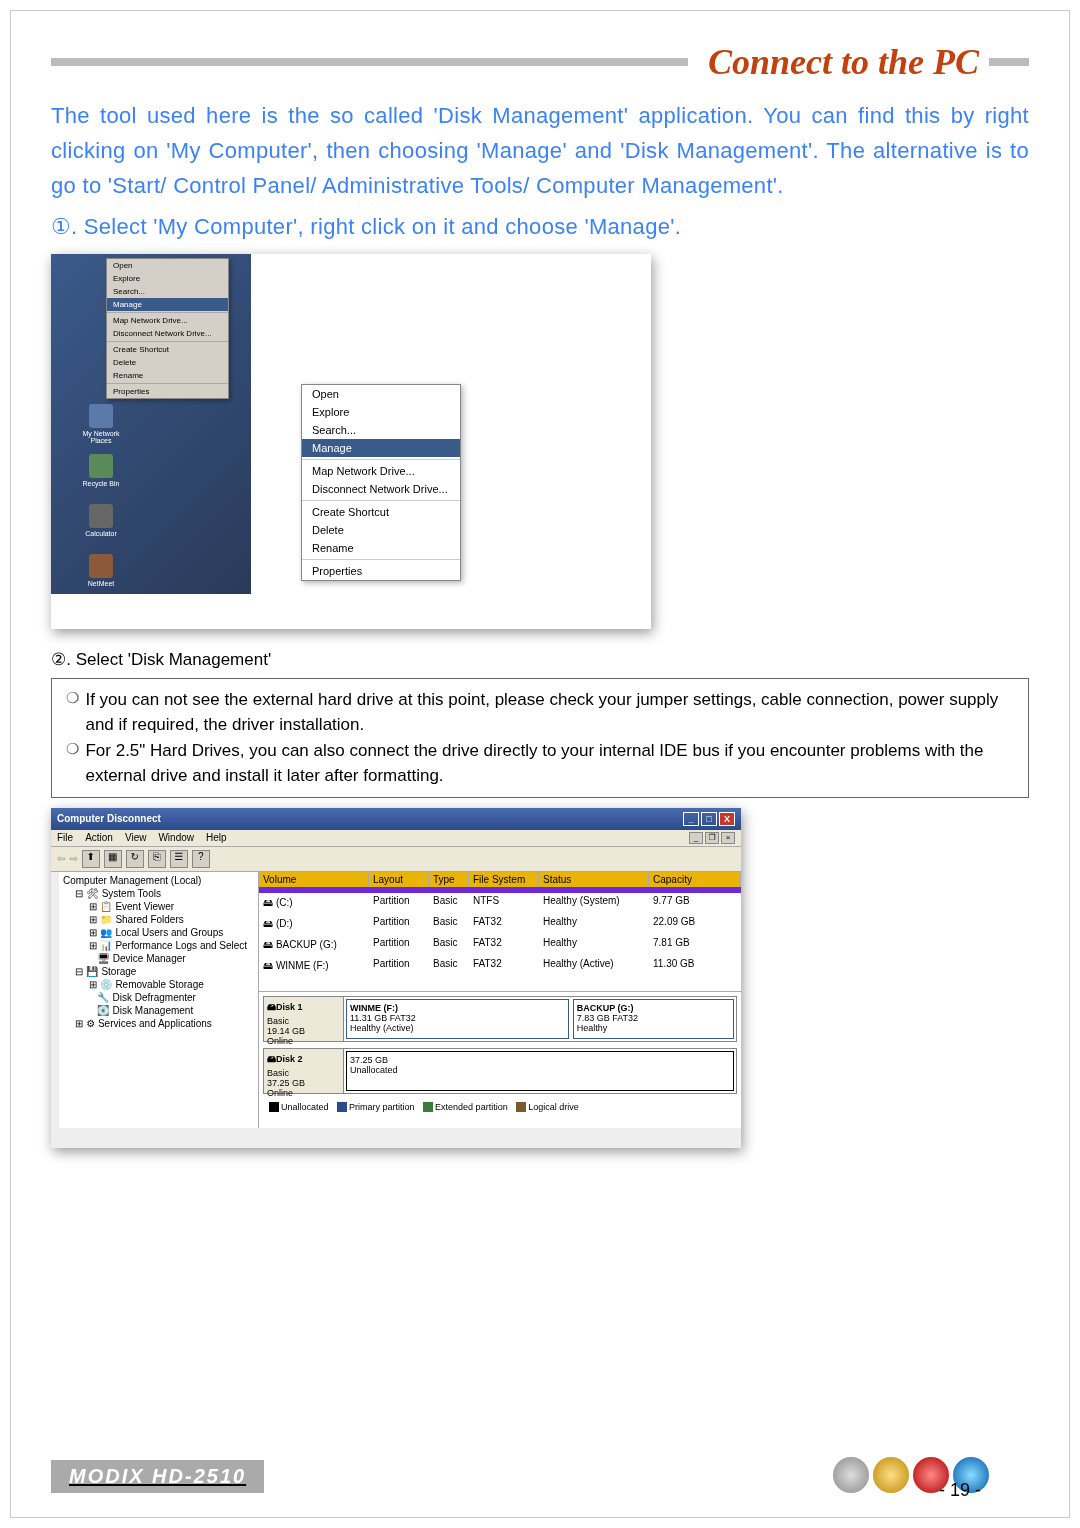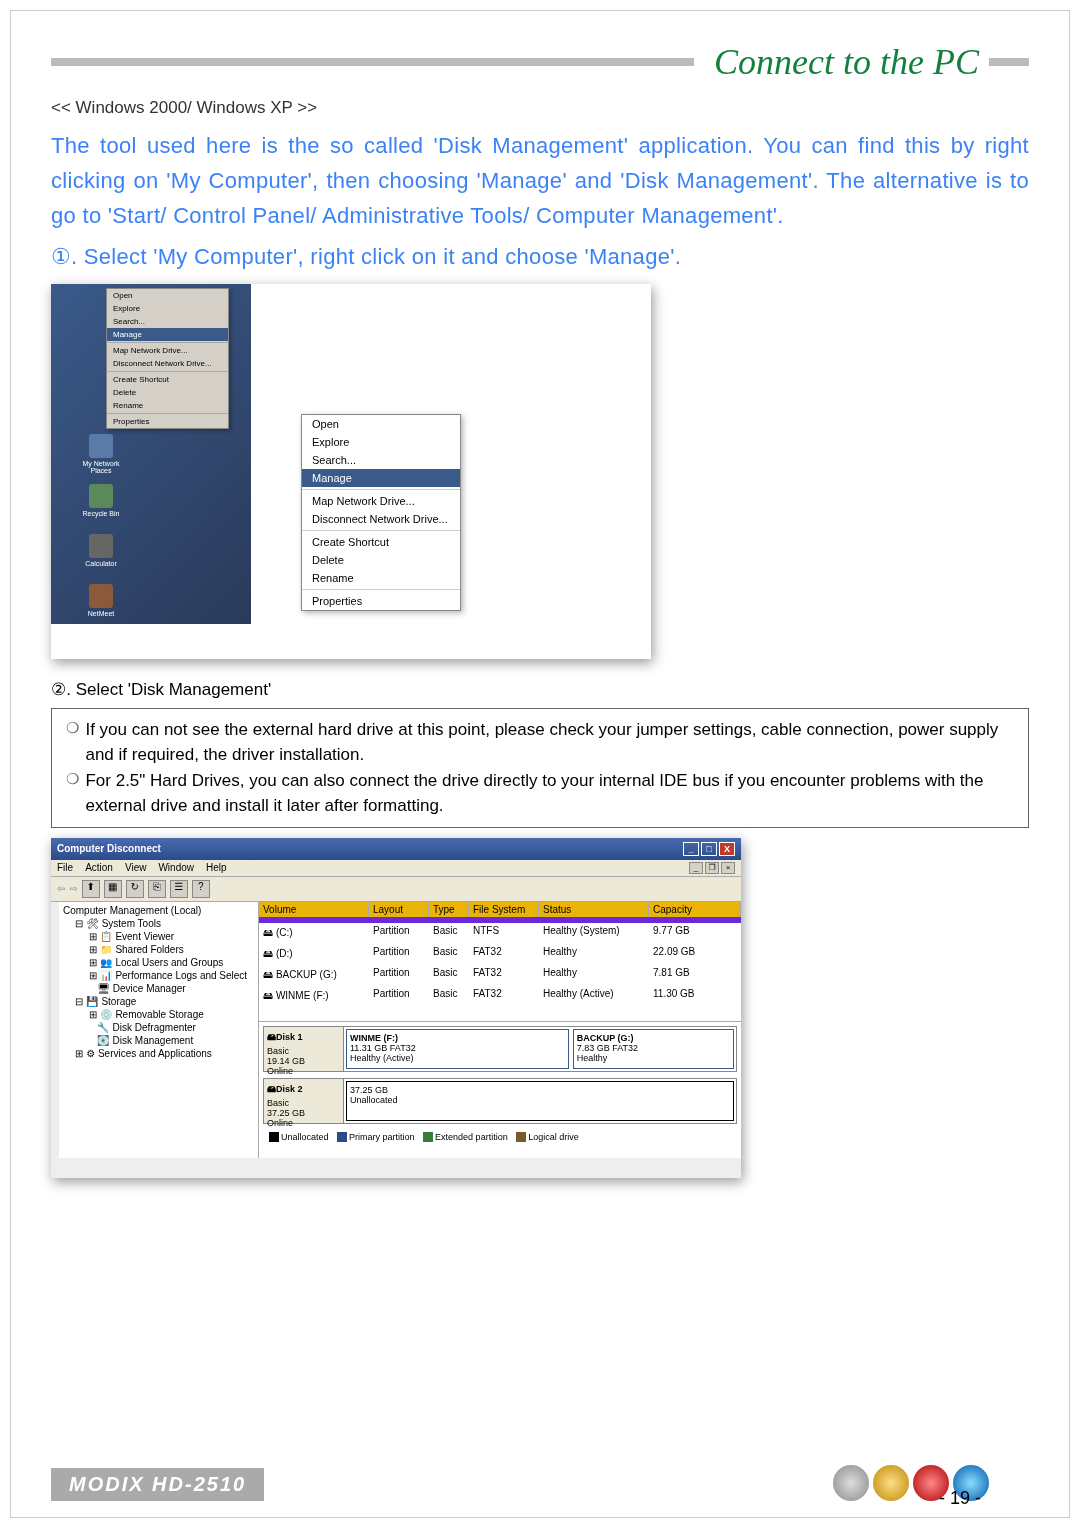--- a/index.html
+++ b/index.html
@@ -28,22 +28,23 @@
     }
     .line-left {
       height: 8px;
       background: #bbb;
       flex: 1;
       margin-right: 10px;
     }
     .header-title {
       font-style: italic;
       font-size: 36px;
-      color: #15803d;
+      color: #c2410c;
       font-family: Georgia, serif;
+      font-weight: bold;
     }
     .line-right {
       height: 8px;
       background: #bbb;
       width: 40px;
     }
     .subhead {
       font-size: 17px;
       color: #333;
       margin: 10px 0;
@@ -180,23 +181,24 @@
     .vrow { display: flex; padding: 1px 0; }
     .vc { padding: 1px 4px; font-size: 10px; }
     .disk-pane { background: #fff; flex: 1; padding: 4px; position: relative; }
     .disk-row { display: flex; border: 1px solid #888; margin-bottom: 6px; height: 46px; }
     .disk-label { width: 80px; background: #ece9d8; padding: 3px; border-right: 1px solid #888; font-size: 9px; }
     .partition { border: 1px solid #3a5a8a; padding: 3px; font-size: 9px; margin: 2px; }
     .legend { font-size: 9px; padding: 2px 0; }
     .legend-sq { display: inline-block; width: 10px; height: 10px; vertical-align: middle; margin: 0 2px 0 6px; }
     .footer {
       position: absolute;
-      bottom: 16px;
+      bottom: 24px;
       left: 40px;
       right: 40px;
+      text-decoration: underline;
     }
     .footer-bar {
       background: #aaa;
       color: #fff;
       font-size: 20px;
       font-style: italic;
       font-weight: bold;
       padding: 5px 18px;
       letter-spacing: 2px;
       width: fit-content;
@@ -219,21 +221,20 @@
 </head>
 <body>
 
 <div class="page">
   <div class="header-bar">
     <div class="line-left"></div>
     <div class="header-title">Connect to the PC</div>
     <div class="line-right"></div>
   </div>
 
-  <div class="subhead">&lt;&lt; Windows 2000/  Windows XP &gt;&gt;</div>
   <div class="para">The tool used here is the so called 'Disk Management' application. You can find this by right clicking on 'My Computer', then choosing 'Manage' and 'Disk Management'. The alternative is to go to 'Start/ Control Panel/ Administrative Tools/ Computer Management'.</div>
   <div class="para">①. Select 'My Computer', right click on it and choose 'Manage'.</div>
 
   <div class="screenshot1">
     <div class="desktop-bg"></div>
     <div class="context-menu1">
       <div class="cm1-item">Open</div>
       <div class="cm1-item">Explore</div>
       <div class="cm1-item">Search...</div>
       <div class="cm1-item cm1-highlight">Manage</div>

